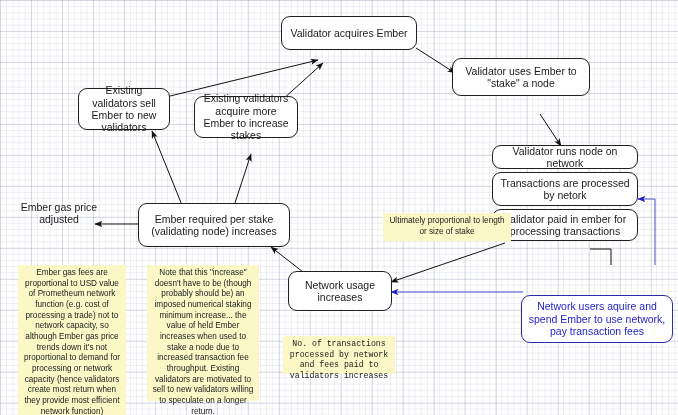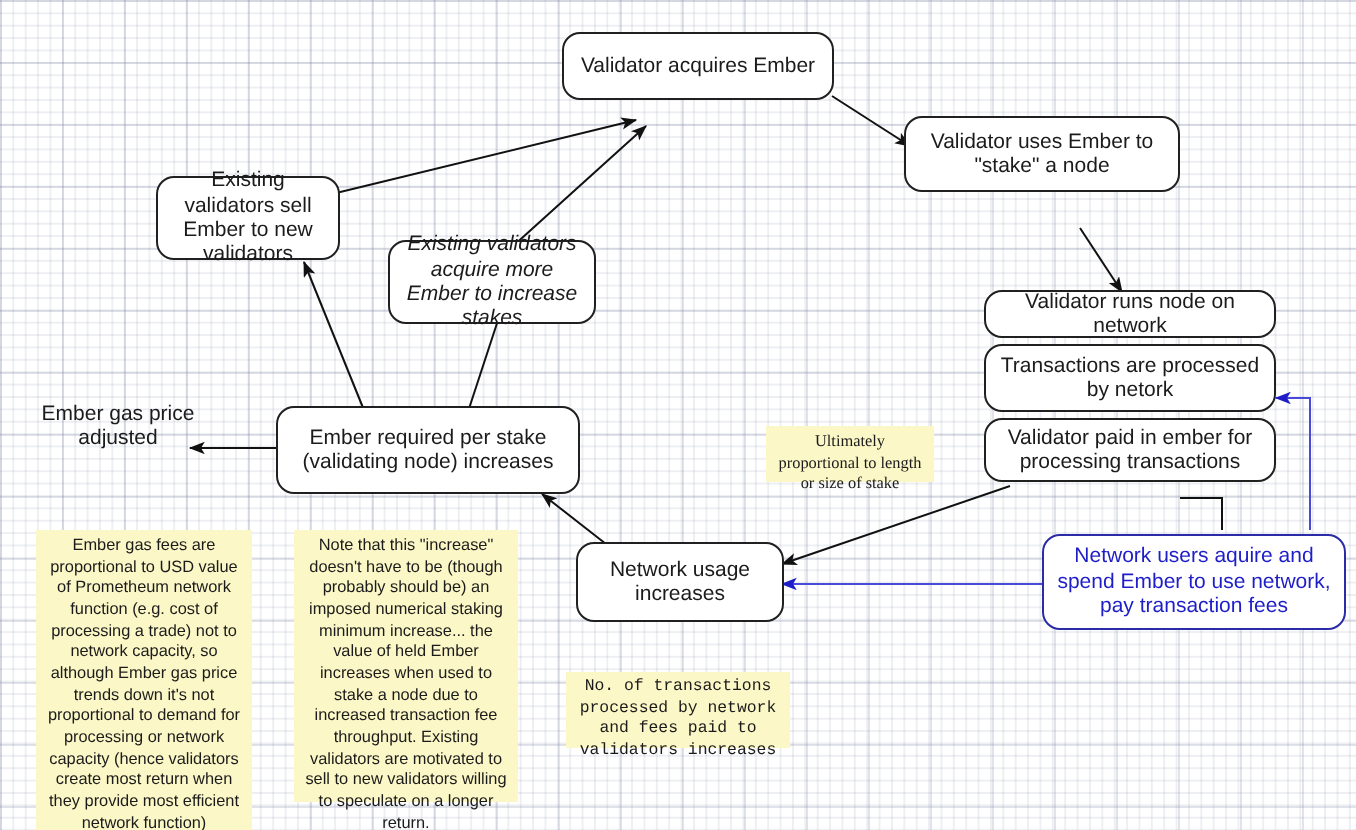--- a/index.html
+++ b/index.html
@@ -51,20 +51,21 @@
     border: none;
     font-size: 10.5px;
   }
   .bluebox {
     background: #ffffff;
     border: 1px solid #2b2ba8;
     border-radius: 9px;
     color: #1e1ec8;
     font-size: 10.5px;
     padding: 3px 5px;
+    margin-top: 28px;
   }
   .note {
     background: #fbf7c6;
     border: none;
     color: #1b1b1b;
     font-size: 8.2px;
     line-height: 1.3;
     padding: 3px 4px;
     align-items: flex-start;
   }
@@ -109,21 +110,21 @@
   </div>
 
   <div class="node box" style="left:452px; top:58px; width:138px; height:38px;">
     <span>Validator uses Ember to "stake" a node</span>
   </div>
 
   <div class="node box" style="left:78px; top:88px; width:92px; height:42px;">
     <span>Existing validators sell Ember to new validators</span>
   </div>
 
-  <div class="node box" style="left:194px; top:120px; width:104px; height:42px;font-style:italic;">
+  <div class="node box" style="left:194px; top:96px; width:104px; height:42px;">
     <span>Existing validators acquire more Ember to increase stakes</span>
   </div>
 
   <div class="node box" style="left:492px; top:145px; width:146px; height:24px;text-align:center;">
     <span>Validator runs node on network</span>
   </div>
 
   <div class="node box" style="left:492px; top:172px; width:146px; height:34px;">
     <span>Transactions are processed by netork</span>
   </div>
@@ -153,17 +154,17 @@
   </div>
 
   <div class="node note" style="left:147px; top:265px; width:112px; height:136px;">
     <span>Note that this "increase" doesn't have to be (though probably should be) an imposed numerical staking minimum increase... the value of held Ember increases when used to stake a node due to increased transaction fee throughput. Existing validators are motivated to sell to new validators willing to speculate on a longer return.</span>
   </div>
 
   <div class="node note" style="left:283px; top:336px; width:112px; height:38px;font-family:Liberation Mono, monospace;">
     <span>No. of transactions processed by network and fees paid to validators increases</span>
   </div>
 
-  <div class="node note" style="left:383px; top:213px; width:84px; height:28px;font-family:Liberation Serif, serif;">
+  <div class="node note" style="left:383px; top:213px; width:128px; height:28px;">
     <span>Ultimately proportional to length or size of stake</span>
   </div>
 
 </div>
 
 </body></html>

